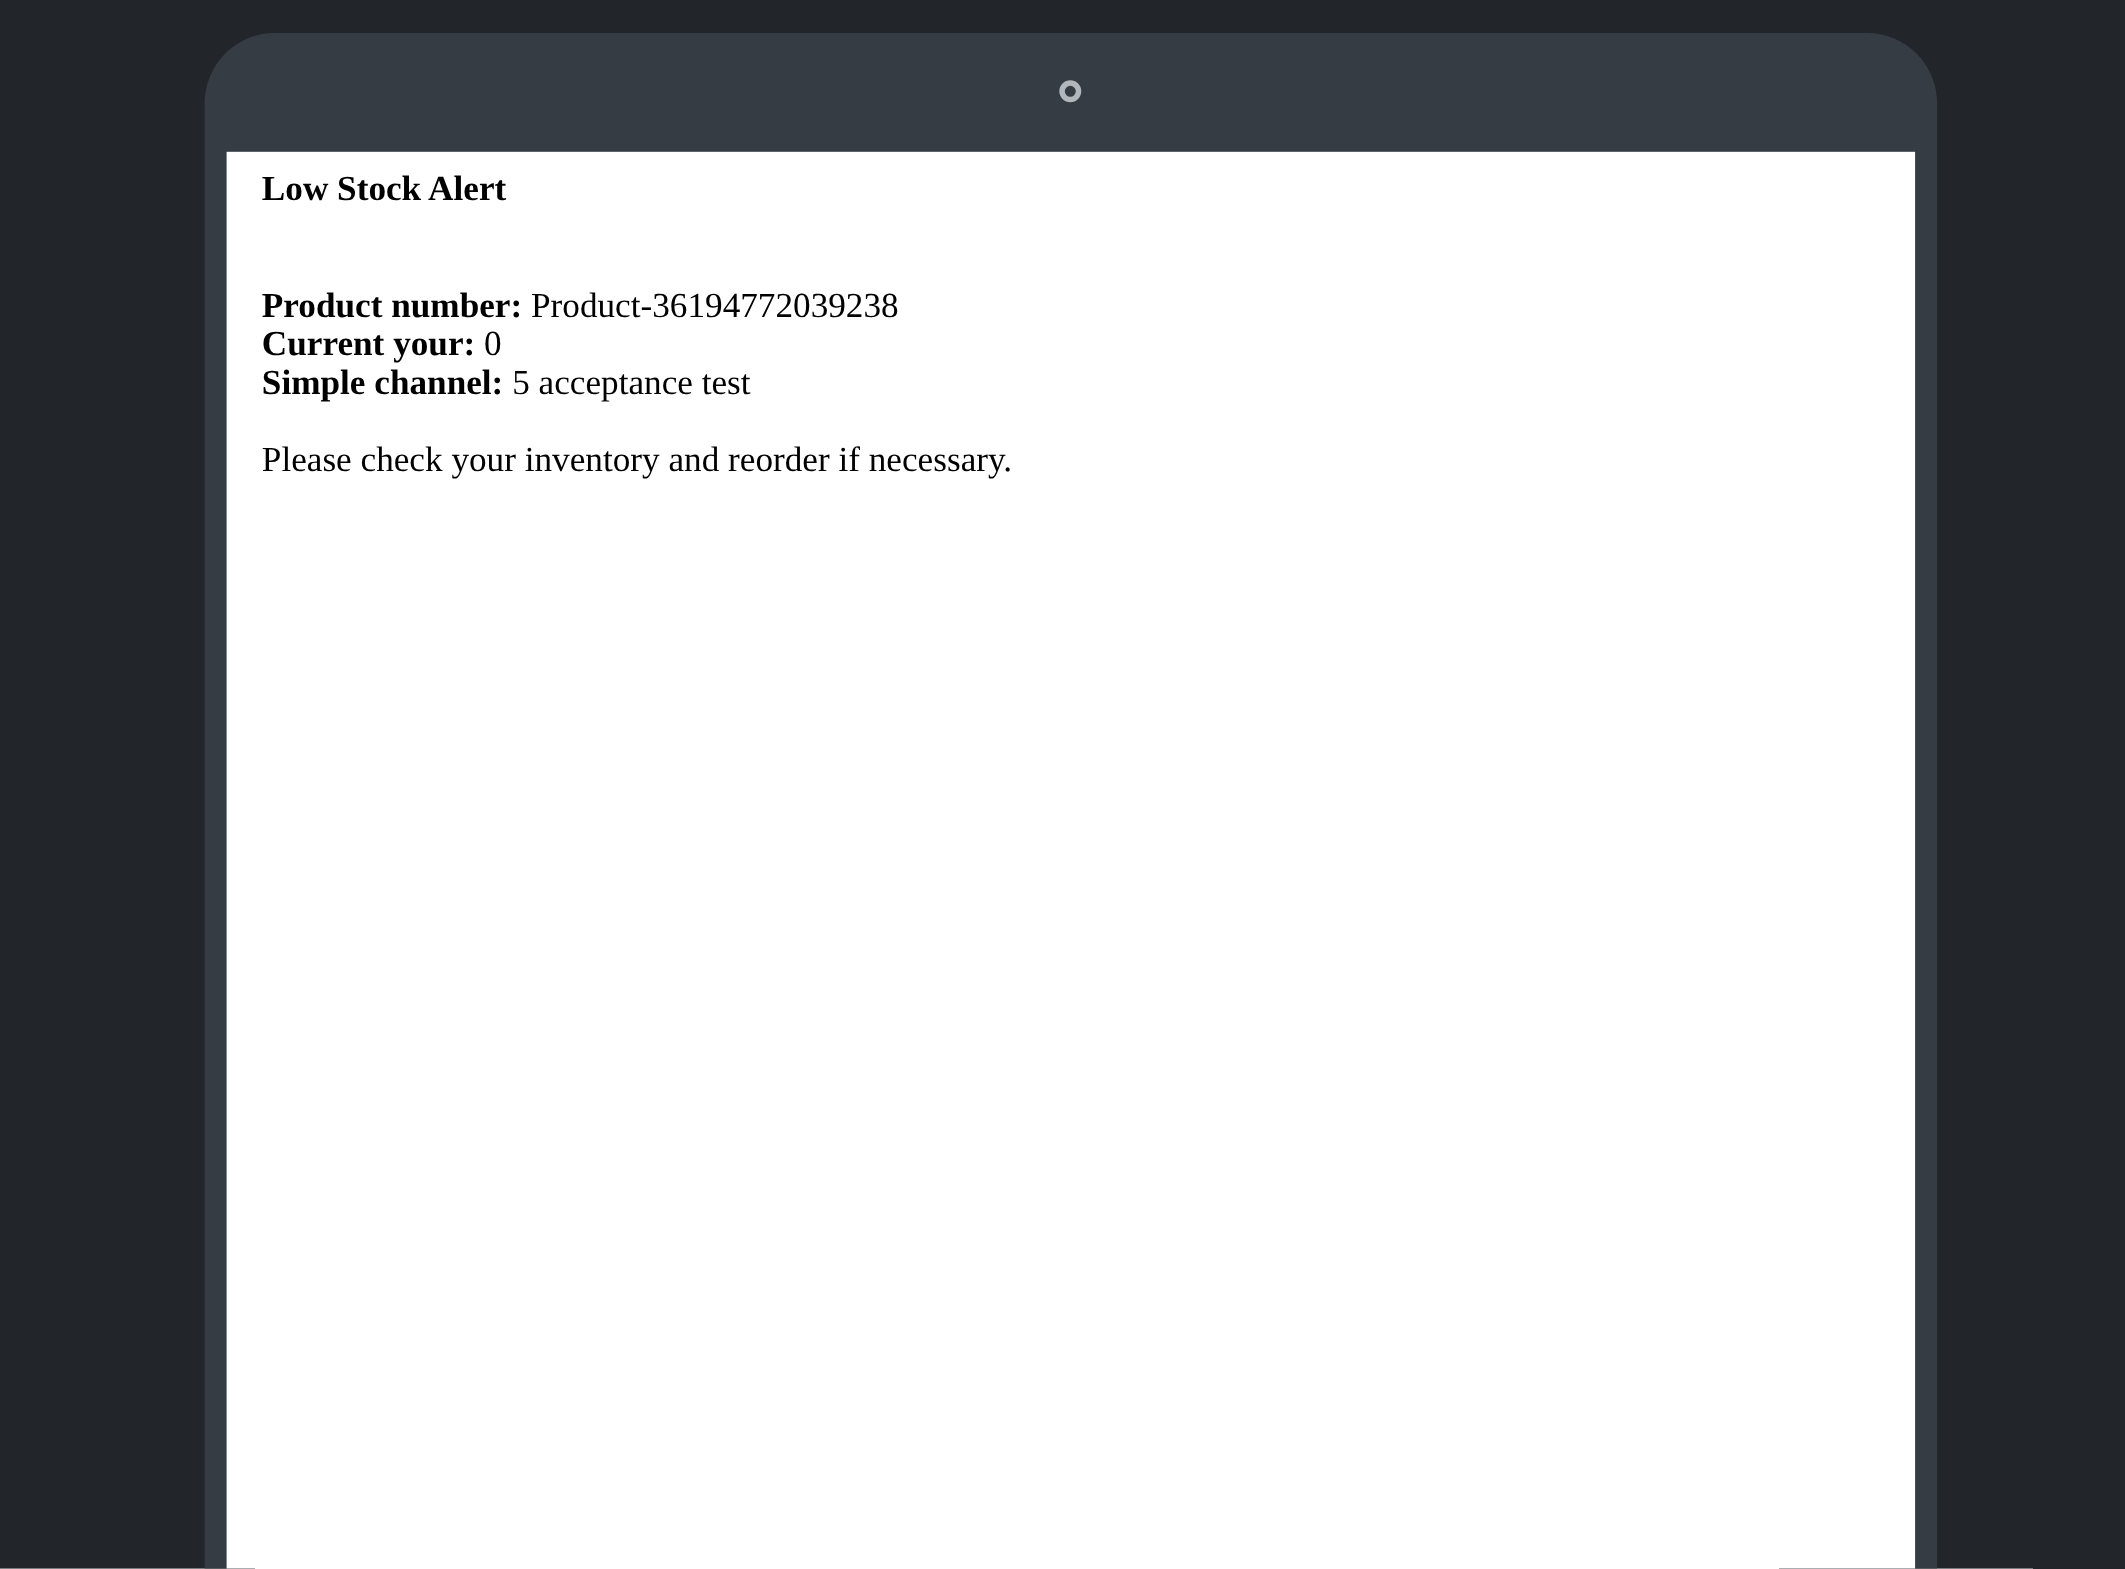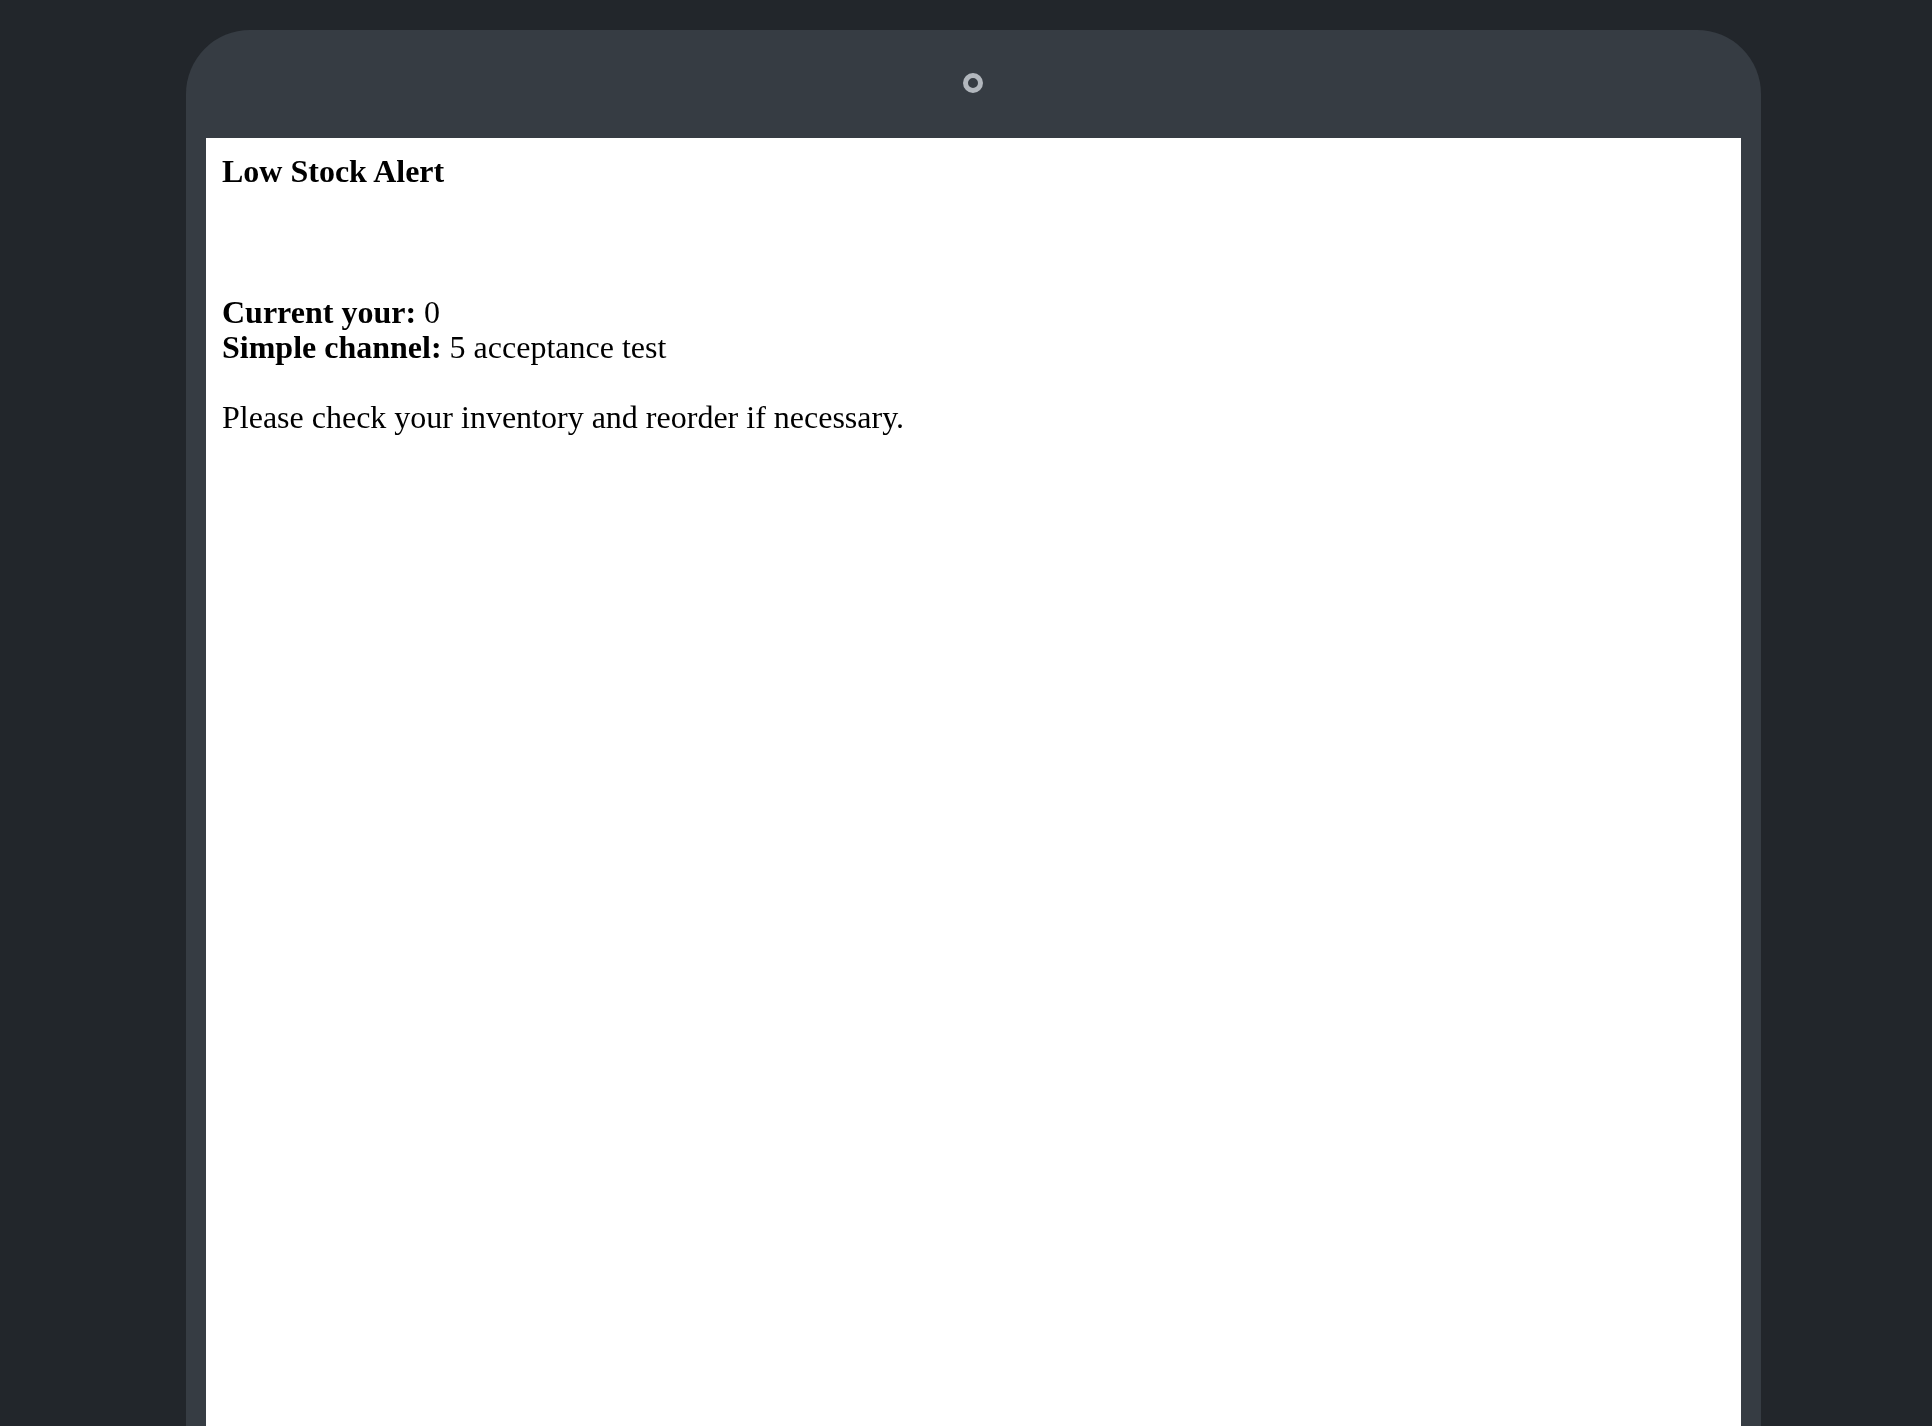--- a/index.html
+++ b/index.html
@@ -38,40 +38,40 @@
     width:1535px;height:1392px;
     background:var(--screen);
   }
   .email-content{
     padding:16px;
     font-size:32px;
     line-height:1.1;
     color:var(--text);
   }
   .email-content p{
-    margin:0 0 1.1em 0;
+    margin:0 0 1.1em 16px;
   }
   .label,.title-text{
     font-weight:700;
   }
 </style>
 </head>
 <body>
 
 <div class="device-frame">
   <div class="camera"></div>
   <div class="screen">
     <div class="email-content">
 
       <p><b class="title-text">Low Stock Alert</b></p>
 
 
       <p>
         <br>
-        <br>
+        <span><b class="label">Product number:</b> <span>Product-36194772039238</span></span><br>
         <span><b class="label">Current your:</b> <span>0</span></span><br>
         <span><b class="label">Simple channel:</b> <span>5 acceptance test</span></span>
       </p>
 
       <p>Please check your inventory and reorder if necessary.</p>
 
     </div>
   </div>
 </div>
 

